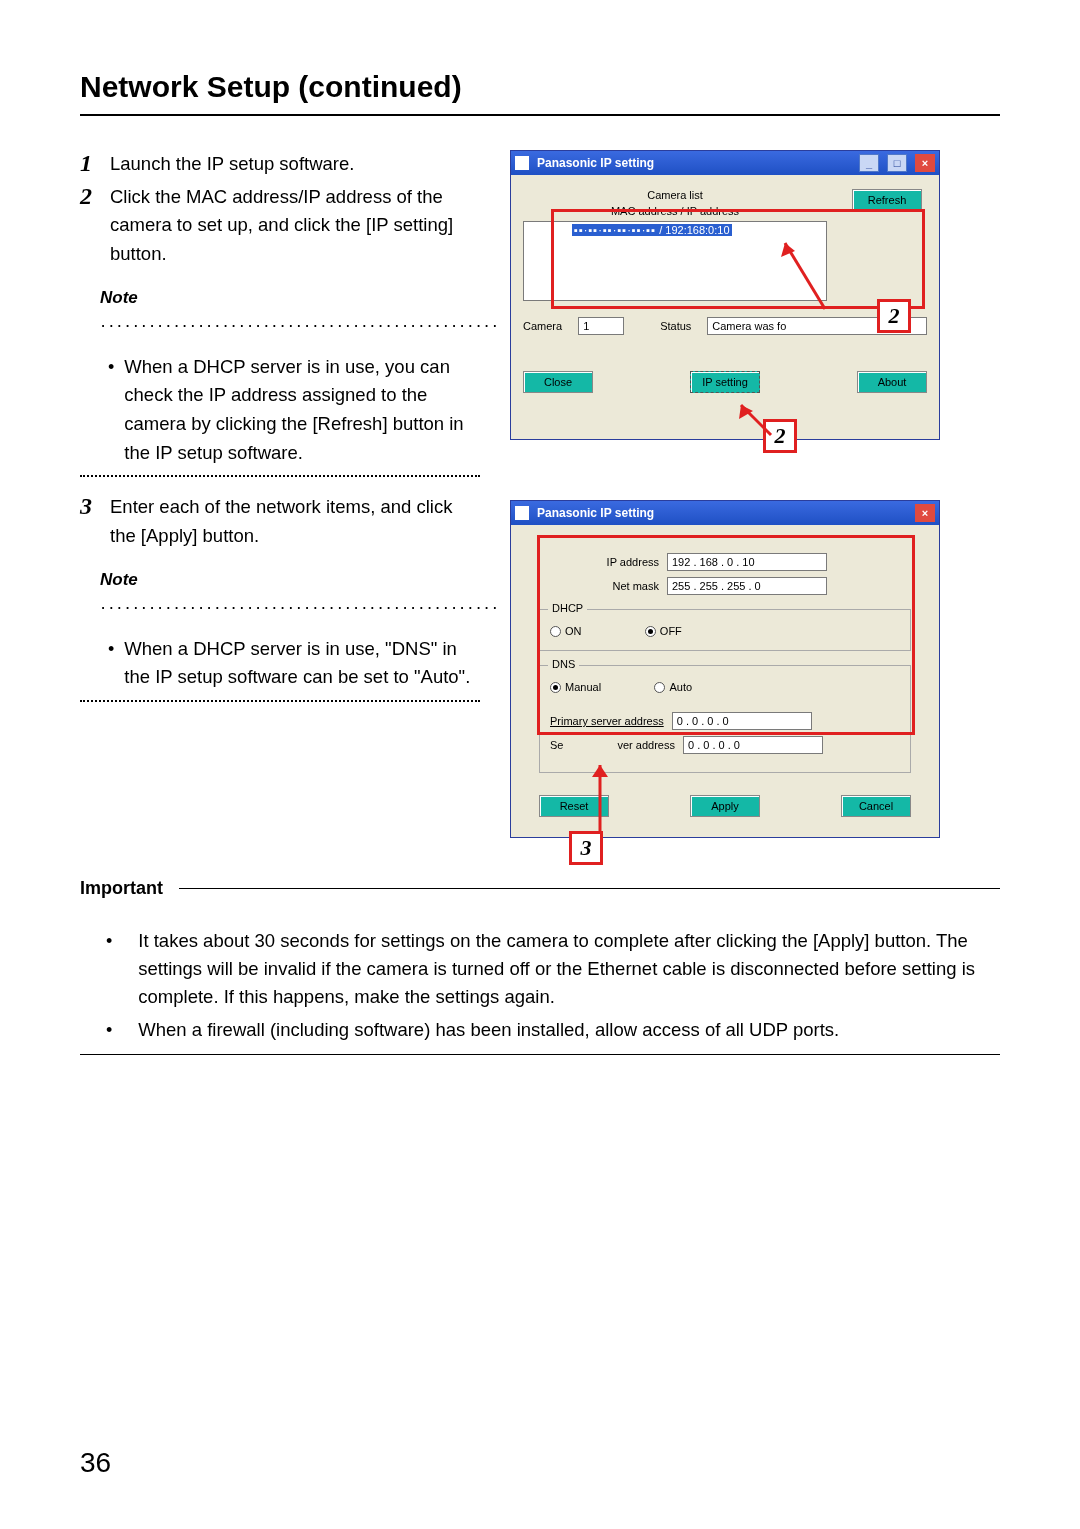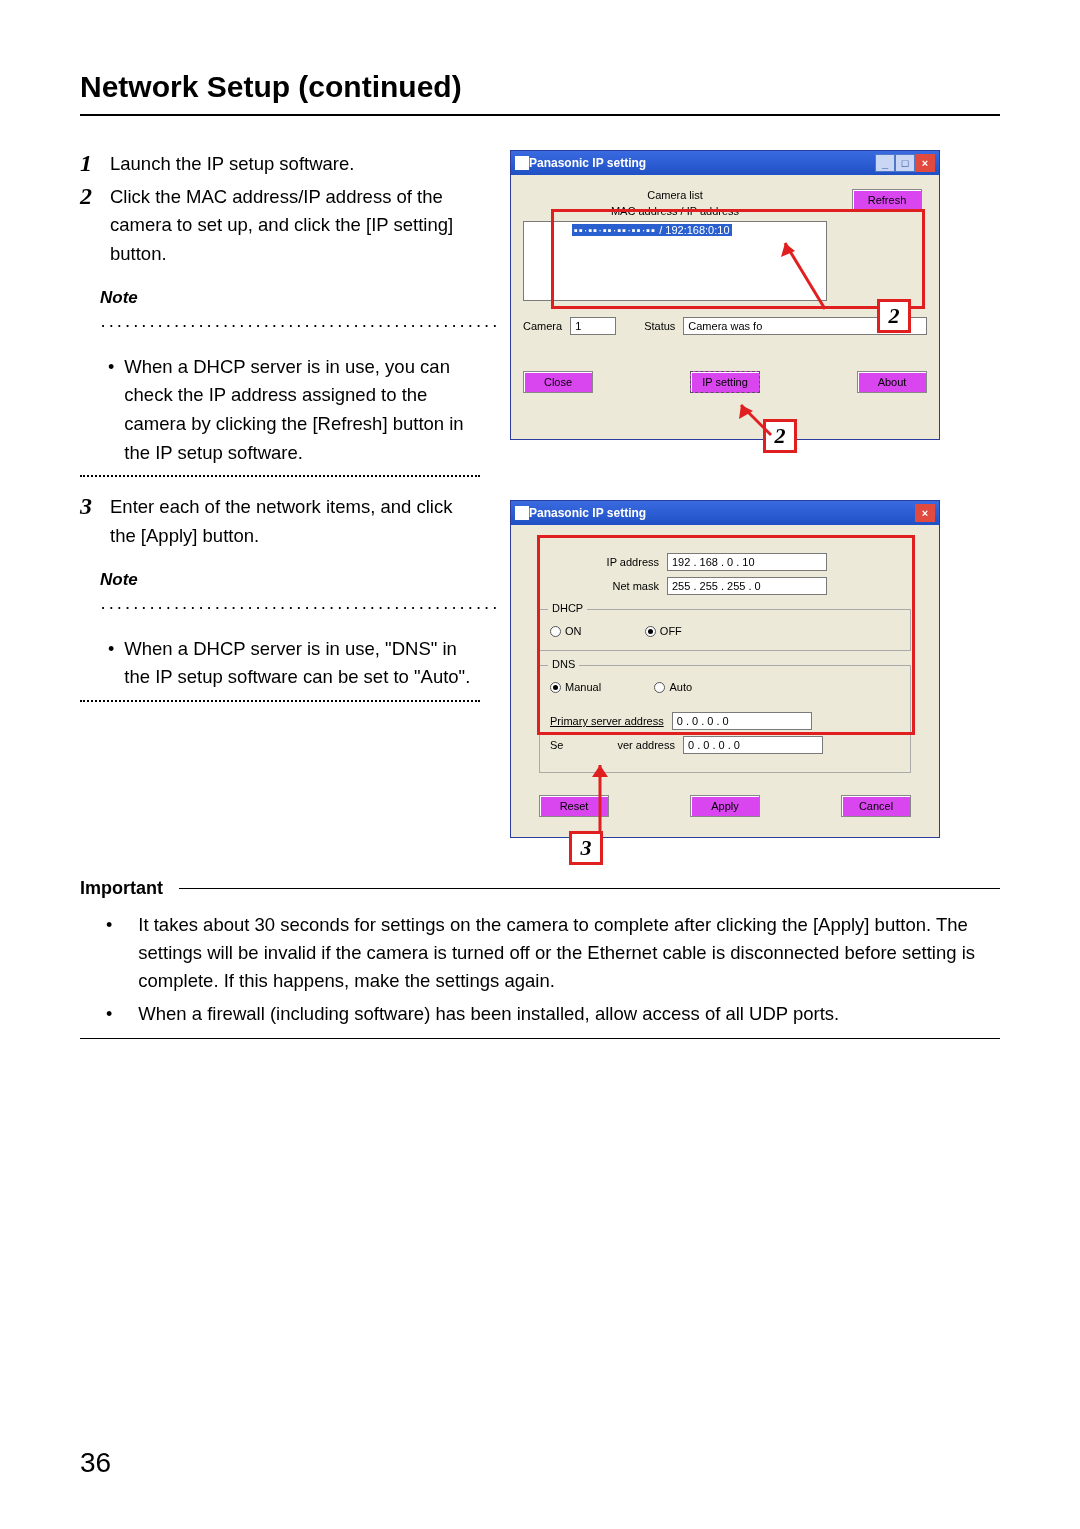--- a/index.html
+++ b/index.html
@@ -23,42 +23,42 @@
   .note-row { margin: 14px 0 4px 20px; }
   .note-label { font-weight: bold; font-style: italic; font-size: 17px; }
   .note-dots { display: inline-block; letter-spacing: 2px; overflow: hidden; white-space: nowrap; }
   .bullet-item { display: flex; gap: 10px; margin-left: 28px; margin-top: 4px; }
   .bullet-dot::before { content: "•"; font-size: 18px; }
   .dotline { margin: 8px 0 16px 0; border: none; border-top: 2px dotted #000; }
   .page-num { position: absolute; bottom: 50px; left: 80px; font-size: 28px; }
 
   
   .win { border: 1px solid #2a3d9c; background: #ece9d8; font-size: 12px; position: relative; }
-  .titlebar { background: linear-gradient(#3a6ae0,#1f50c4); color: #fff; height: 24px; display: flex; align-items: center; padding: 12px 4px; gap: 0; font-weight: bold; }
+  .titlebar { background: linear-gradient(#3a6ae0,#1f50c4); color: #fff; height: 24px; display: flex; align-items: center; padding: 12px 4px; gap: 8px; font-weight: bold; }
   .titlebar .ico { width: 14px; height: 14px; background: #fff; display: inline-block; }
   .titlebar .spacer { flex: 1; }
   .winbtn { width: 20px; height: 18px; background: #c9d7f5; border: 1px solid #5078c8; display: flex; align-items: center; justify-content: center; font-size: 11px; color: #1a3a90; }
   .winbtn.close { background: #e04a3f; color: #fff; border-color: #e04a3f; }
   .win-body { padding: 14px 12px 18px 12px; }
-  .btn { background: #d946ef; border: 1px solid #888; min-width: 70px; height: 22px; font-size: 11px; display: inline-flex; align-items: center; justify-content: center; padding: 0 8px; box-shadow: 1px 1px 0 #fff inset; }
+  .btn { background: #14b8a6; border: 1px solid #888; min-width: 70px; height: 22px; font-size: 11px; display: inline-flex; align-items: center; justify-content: center; padding: 0 8px; box-shadow: 1px 1px 0 #fff inset; }
   .field { background: #fff; border: 1px solid #7a7a7a; height: 18px; font-size: 11px; padding: 0 4px; display: inline-flex; align-items: center; }
   .lbl { font-size: 11px; }
   .listbox { background: #fff; border: 1px solid #7a7a7a; height: 80px; font-size: 11px; padding: 2px; }
   .sel-row { background: #2a5fd0; color: #fff; padding: 0 2px; display: inline-block; }
   .group { border: 1px solid #aaa; position: relative; padding: 14px 10px 12px 10px; margin-top: 14px; }
   .group-title { position: absolute; top: -8px; left: 8px; background: #ece9d8; padding: 0 4px; font-size: 11px; }
   .radio { width: 11px; height: 11px; border: 1px solid #555; border-radius: 50%; display: inline-block; vertical-align: middle; position: relative; background: #fff; margin-right: 4px; }
   .radio.checked::after { content: ""; position: absolute; left: 2px; top: 2px; width: 5px; height: 5px; background: #000; border-radius: 50%; }
   .highlight-red { position: absolute; border: 3px solid #e02020; pointer-events: none; }
   .callout { position: absolute; width: 34px; height: 34px; background: #fff; border: 3px solid #e02020; display: flex; align-items: center; justify-content: center; font-family: Georgia, serif; font-style: italic; font-weight: bold; font-size: 22px; }
   .arrow-svg { position: absolute; pointer-events: none; }
 
   
   .important { margin-top: 40px; }
-  .imp-head { display: flex; align-items: center; gap: 16px; margin-bottom: 12px; }
+  .imp-head { display: flex; align-items: center; gap: 16px; margin-bottom: 28px; }
   .imp-label { font-weight: bold; font-size: 18px; }
   .imp-line { flex: 1; border-top: 1px solid #000; height: 0; }
   .imp-list { font-size: 18.5px; line-height: 1.5; margin-left: 26px; }
   .imp-item { display: flex; gap: 26px; margin-bottom: 6px; }
   .imp-end { border: none; border-top: 1px solid #000; margin-top: 10px; }
 
   .form-row { display: flex; align-items: center; gap: 8px; margin: 6px 0; }
   .form-row .lbl { width: 120px; text-align: right; }
 </style>
 </head>
@@ -121,21 +121,21 @@
             <div class="lbl">Camera list</div>
             <div class="lbl" style="margin-top:4px;">MAC address / IP address</div>
             <div class="listbox" style="margin-top:4px;text-align:left;padding-left:48px;">
               <span class="sel-row"><span style="letter-spacing:1px;">▪▪·▪▪·▪▪·▪▪·▪▪·▪▪</span> <span>/ 192:168:0:10</span></span>
             </div>
           </div>
           <div style="width:80px;text-align:center;">
             <div class="btn">Refresh</div>
           </div>
         </div>
-        <div style="display:flex;gap:8px;align-items:center;margin-top:16px;">
+        <div style="display:flex;gap:16px;align-items:center;margin-top:16px;">
           <span class="lbl">Camera</span>
           <span class="field" style="width:46px;">1</span>
           <span class="lbl" style="margin-left:20px;">Status</span>
           <span class="field" style="flex:1;">Camera was fo</span>
         </div>
         <div style="display:flex;gap:40px;justify-content:space-between;margin-top:36px;">
           <div class="btn">Close</div>
           <div class="btn" style="border:1px dashed #555;">IP setting</div>
           <div class="btn">About</div>
         </div>

